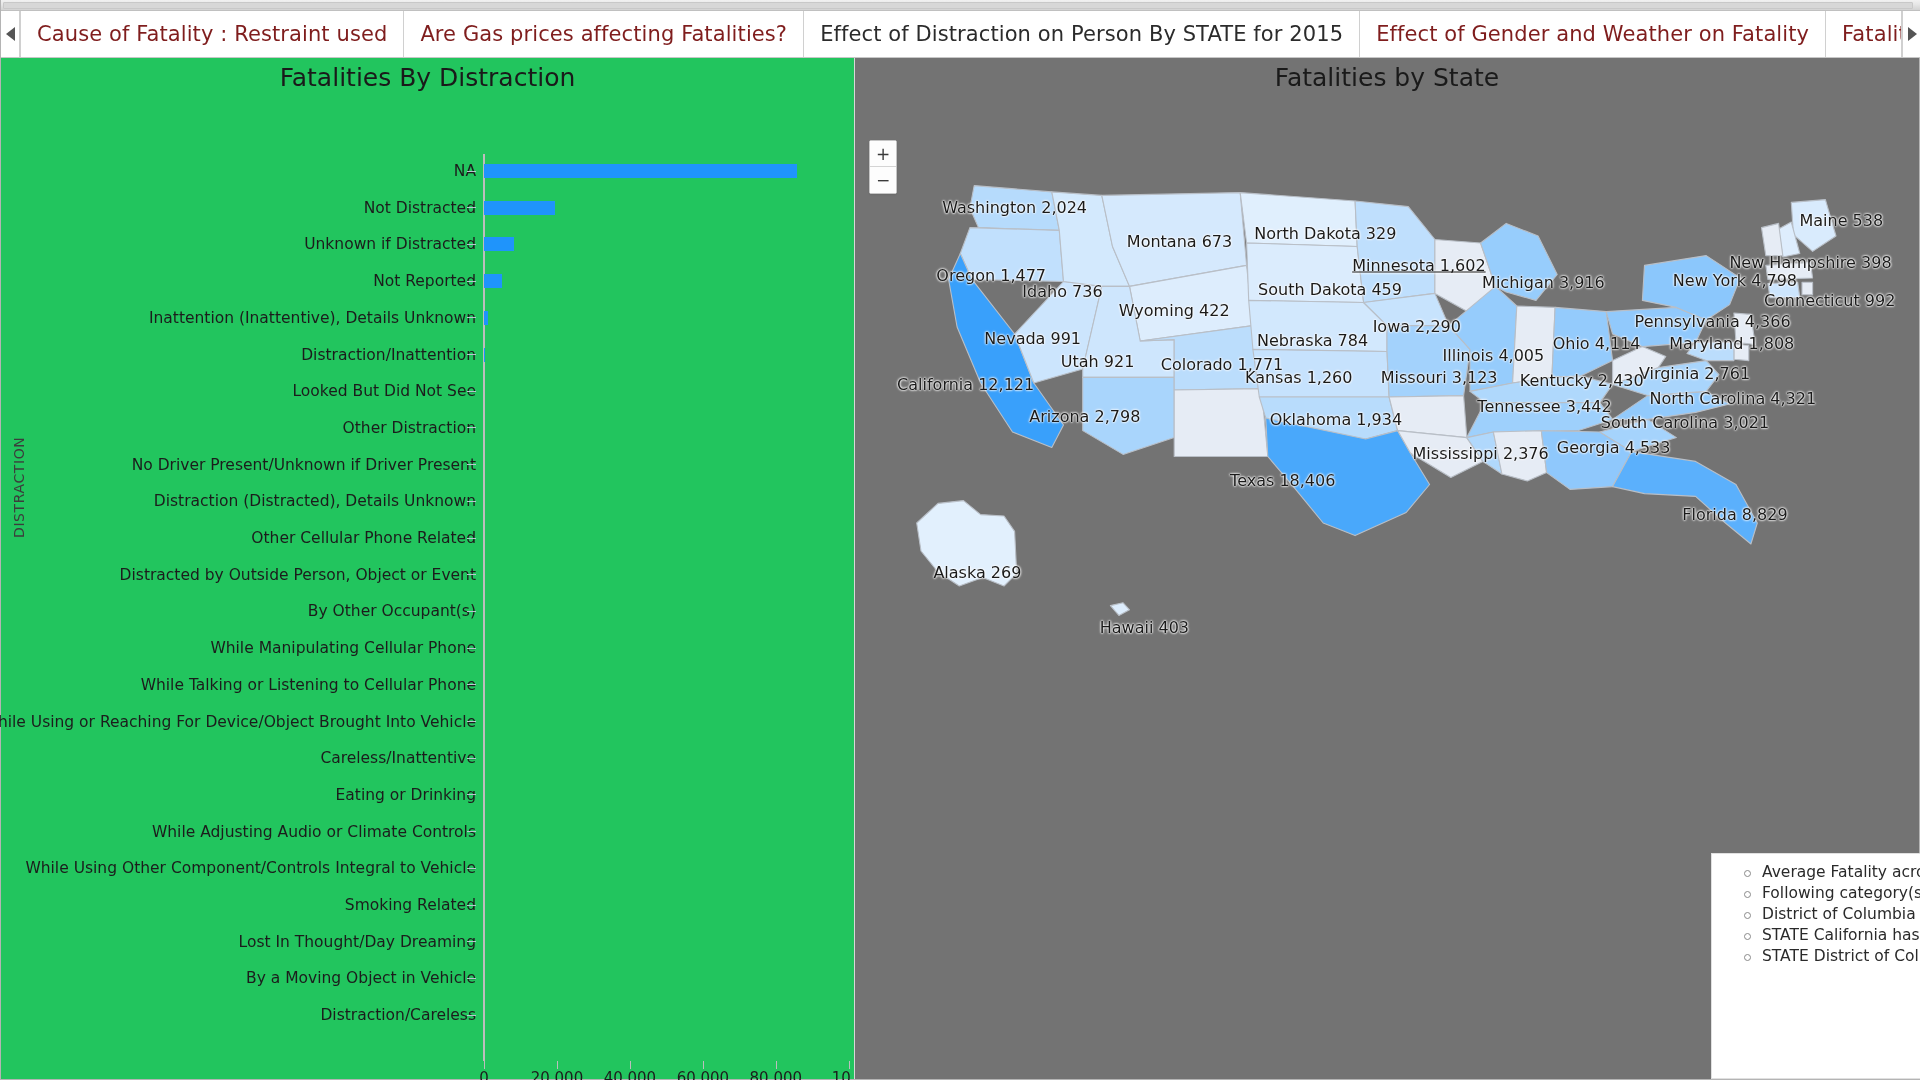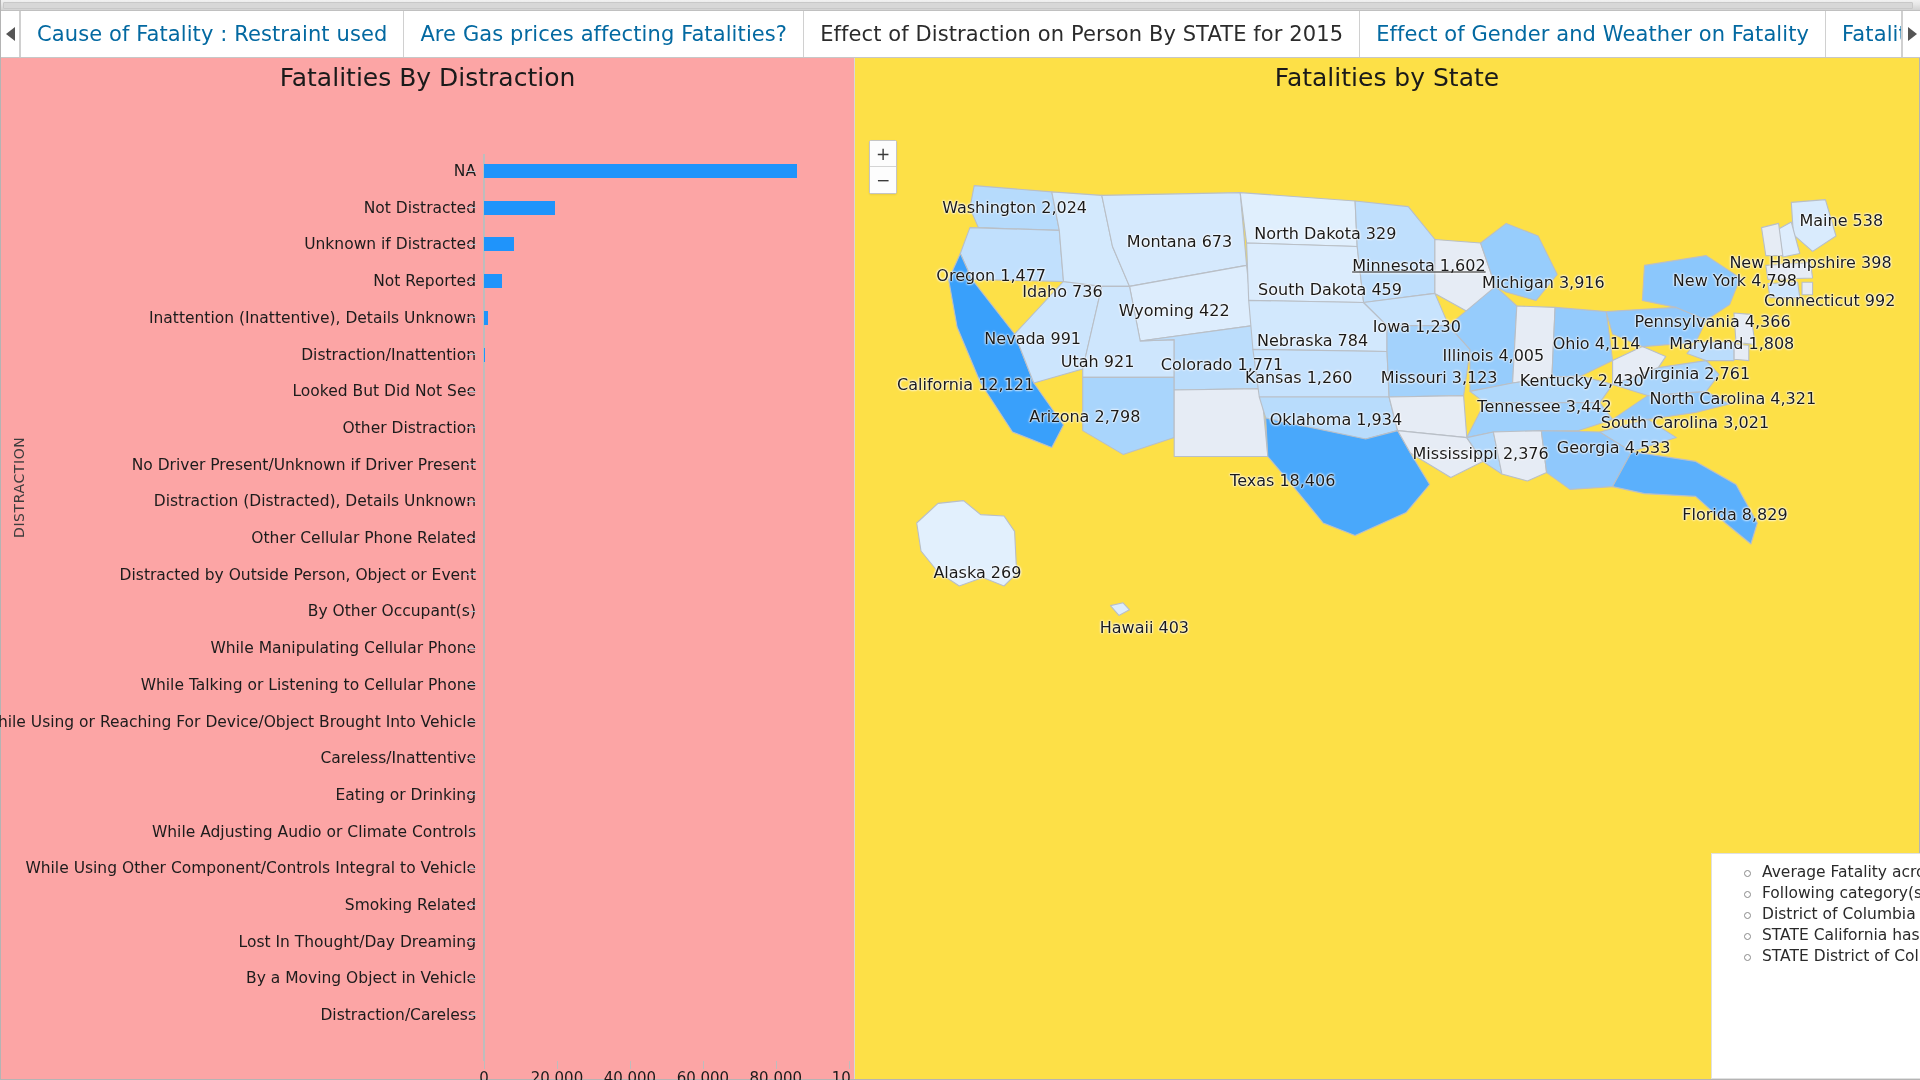--- a/index.html
+++ b/index.html
@@ -50,38 +50,38 @@
   .arrow-glyph { width: 0; height: 0; }
   .arrow-left  { border-top: 7px solid transparent; border-bottom: 7px solid transparent; border-right: 9px solid #555; }
   .arrow-right { border-top: 7px solid transparent; border-bottom: 7px solid transparent; border-left: 9px solid #555; }
 
   #tabs { display: flex; align-items: stretch; flex: 1 1 auto; overflow: hidden; }
   .tab {
     display: flex; align-items: center;
     padding: 0 16px;
     white-space: nowrap;
     font-size: 21px;
-    color: #0369a1;
+    color: #7f1d1d;
     background: #ffffff;
     border-right: 1px solid #d0d0d0;
     cursor: pointer;
     letter-spacing: .1px;
   }
   .tab:first-child { border-left: 1px solid #d0d0d0; }
   .tab.active { color: #2b2b2b; cursor: default; }
   .tab.clipped { overflow: hidden; max-width: 183px; }
 
   
   #content { position: absolute; left: 0; top: 58px; width: 1918px; height: 1021px; }
 
   
   #vdivider { position: absolute; left: 853px; top: 0; width: 1px; height: 1021px; background: #d8d8d8; }
 
   
-  #bar-pane { position: absolute; left: 0; top: 0; width: 853px; height: 1021px; background: #fca5a5; }
+  #bar-pane { position: absolute; left: 0; top: 0; width: 853px; height: 1021px; background: #22c55e; }
   #bar-title {
     position: absolute; top: 0; left: 0; width: 853px;
     text-align: center; padding-top: 5px;
     font-size: 25px; color: #1a1a1a; font-weight: 400;
   }
   #bar-axis-title {
     position: absolute; left: 10px; top: 480px;
     font-size: 14px; color: #3c3c3c; letter-spacing: .6px;
     transform: rotate(-90deg); transform-origin: left top;
   }
@@ -94,21 +94,21 @@
   .cat-tick { position: absolute; left: 466px; top: 8.5px; width: 9px; height: 1px; background: #b9c4cf; }
   .bar { position: absolute; left: 483px; top: 2px; height: 14px; background: #1f94fb; }
   #y-axis-line { position: absolute; left: 482px; top: 96px; width: 1.5px; height: 907px; background: #bdbdbd; }
   .x-tick-mark { position: absolute; top: 1003px; width: 1px; height: 8px; background: #bdbdbd; }
   .x-tick-label {
     position: absolute; top: 1011px; font-size: 15px; color: #1c1c1c;
     transform: translateX(-50%); white-space: nowrap;
   }
 
   
-  #map-pane { position: absolute; left: 854px; top: 0; width: 1064px; height: 1021px; background: #fde047; }
+  #map-pane { position: absolute; left: 854px; top: 0; width: 1064px; height: 1021px; background: #737373; }
   #map-title {
     position: absolute; top: 0; left: 0; width: 1064px;
     text-align: center; padding-top: 5px;
     font-size: 25px; color: #1a1a1a;
   }
   #zoom-controls {
     position: absolute; left: 14px; top: 82px;
     display: flex; flex-direction: column;
     border: 1px solid #c5c5c5; background: #fff; border-radius: 2px;
     box-shadow: 0 1px 2px rgba(0,0,0,.08);
@@ -377,21 +377,21 @@
           <div class="state-label" style="left: 207.48px; top: 187.6px;">Idaho 736</div>
           <div class="state-label" style="left: 563.92px; top: 162.4px; text-decoration: underline;">Minnesota 1,602</div>
           <div class="state-label" style="left: 475px; top: 185.5px;">South Dakota 459</div>
           <div class="state-label" style="left: 319.2px; top: 207.2px;">Wyoming 422</div>
           <div class="state-label" style="left: 688.408px; top: 179.2px;">Michigan 3,916</div>
           <div class="state-label" style="left: 986.328px; top: 116.9px;">Maine 538</div>
           <div class="state-label" style="left: 955.472px; top: 158.9px;">New Hampshire 398</div>
           <div class="state-label" style="left: 879.928px; top: 177.1px;">New York 4,798</div>
           <div class="state-label" style="left: 974.624px; top: 196.7px;">Connecticut 992</div>
           <div class="state-label" style="left: 177.688px; top: 234.5px;">Nevada 991</div>
-          <div class="state-label" style="left: 561.792px; top: 223.3px;">Iowa 1,230</div>
+          <div class="state-label" style="left: 561.792px; top: 223.3px;">Iowa 2,290</div>
           <div class="state-label" style="left: 457.52px; top: 236.6px;">Nebraska 784</div>
           <div class="state-label" style="left: 857.584px; top: 218.4px;">Pennsylvania 4,366</div>
           <div class="state-label" style="left: 741.608px; top: 240.1px;">Ohio 4,114</div>
           <div class="state-label" style="left: 876.736px; top: 240.1px;">Maryland 1,808</div>
           <div class="state-label" style="left: 242.592px; top: 257.6px;">Utah 921</div>
           <div class="state-label" style="left: 638.4px; top: 252px;">Illinois 4,005</div>
           <div class="state-label" style="left: 367.08px; top: 261.1px;">Colorado 1,771</div>
           <div class="state-label" style="left: 839.496px; top: 270.2px;">Virginia 2,761</div>
           <div class="state-label" style="left: 443.688px; top: 273.7px;">Kansas 1,260</div>
           <div class="state-label" style="left: 584.136px; top: 274.4px;">Missouri 3,123</div>

